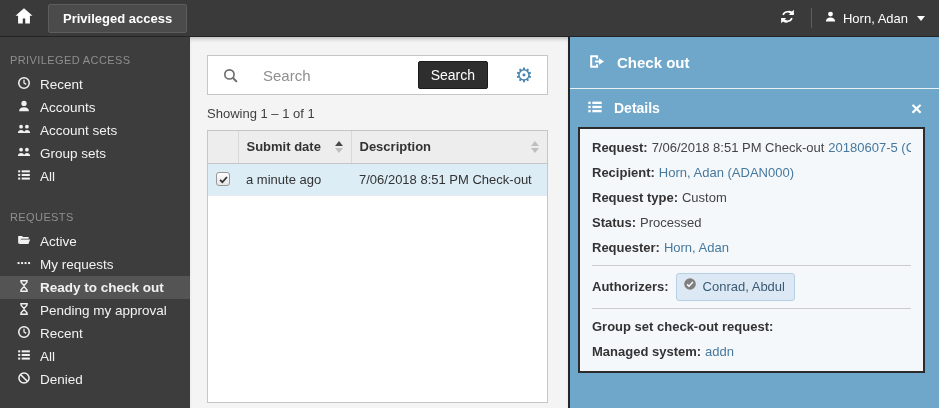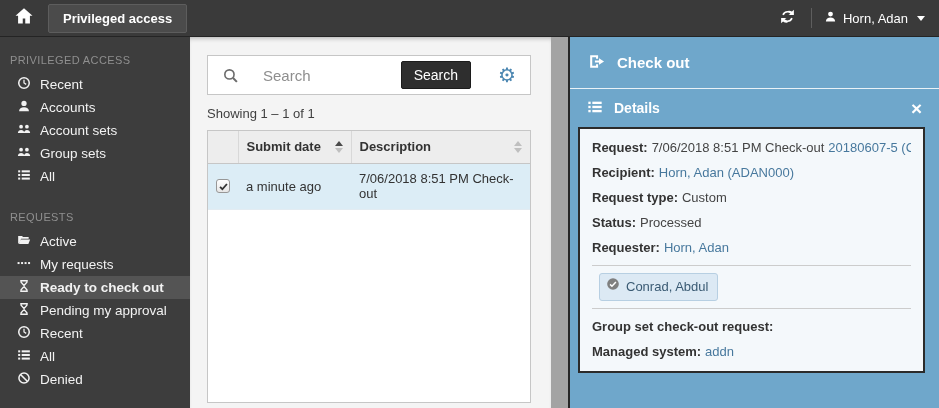--- a/index.html
+++ b/index.html
@@ -43,29 +43,29 @@
   .tablebox { background:#fff; border:1px solid #c6c6c6; flex:1; overflow:hidden; }
   table { width:100%; border-collapse:collapse; font-size:13px; color:#333; table-layout:fixed; }
   th { background:#ededed; border-bottom:1px solid #c6c6c6; border-right:1px solid #d8d8d8; height:32px; text-align:left; padding:0 8px; font-weight:600; }
   th:last-child { border-right:none; }
   th .th-inner { display:flex; align-items:center; }
   th .th-inner .th-label { flex:1; }
   .sorts { display:flex; flex-direction:column; align-items:center; gap:2px; margin-left:4px; }
   .tri-up { width:0; height:0; border-left:4px solid transparent; border-right:4px solid transparent; border-bottom:5px solid #bfbfbf; }
   .tri-down { width:0; height:0; border-left:4px solid transparent; border-right:4px solid transparent; border-top:5px solid #bfbfbf; }
   .sorts.active .tri-up { border-bottom-color:#4a4a4a; }
-  td { height:46px; padding:0 8px; border-bottom:1px solid #e3ecf2; }
+  td { height:32px; padding:0 8px; border-bottom:1px solid #e3ecf2; }
   tr.selected td { background:#dcedf6; }
   .col-check { width:30px; }
   .col-date { width:113px; }
   .checkbox { width:14px; height:14px; margin:0 auto; border:1px solid #979797; border-radius:3px; background:linear-gradient(#fefefe,#e6e6e6); display:flex; align-items:center; justify-content:center; cursor:pointer; }
   .checkbox svg { width:11px; height:11px; }
 
   
-  .panel { width:371px; flex:0 0 371px; background:#6fa7cb; border-left:2px solid #262626; display:flex; flex-direction:column; overflow:hidden;margin-left:17px; }
+  .panel { width:371px; flex:0 0 371px; background:#6fa7cb; border-left:2px solid #262626; display:flex; flex-direction:column; overflow:hidden; }
   .panel-header { height:52px; flex:0 0 52px; display:flex; align-items:center; gap:11px; padding:0 17px; color:#fff; font-size:15px; font-weight:bold; border-bottom:1px solid rgba(255,255,255,.85); }
   .panel-header svg { width:19px; height:19px; }
   .details-bar { height:38px; flex:0 0 38px; display:flex; align-items:center; gap:11px; padding:0 17px; color:#fff; font-size:14px; font-weight:bold; }
   .details-bar svg { width:16px; height:16px; }
   .close-x { margin-left:auto; font-size:19px; font-weight:bold; line-height:1; cursor:pointer; }
   .details-box { margin:0 14px 0 8px; background:#f4f8fb; border:2px solid #2b2b2b; padding:6px 12px 7px 12px; font-size:13px; color:#444; overflow:hidden; }
   .drow { line-height:25px; white-space:nowrap; overflow:hidden; }
   .drow .lbl { font-weight:bold; color:#333; }
   .drow span + span { margin-left:4px; }
   .link { color:#47789d; cursor:pointer; }
@@ -314,20 +314,21 @@
         <div class="drow">
           <span class="lbl">Status:</span><span>Processed</span>
         </div>
         <div class="drow">
           <span class="lbl">Requester:</span><span class="link">Horn, Adan</span>
         </div>
 
         <hr class="sep">
 
         <div class="auth-row">
+          <span class="lbl">Authorizers:</span>
           <span class="badge">
             <span>
               <svg viewBox="0 0 24 24">
                   <circle cx="12" cy="12" r="10" fill="#7f7f7f"></circle>
                   <path d="M7 12.7l3.2 3.1L17 8.6" fill="none" stroke="#fff" stroke-width="2.6"></path>
                 </svg>
             </span>
             <span>Conrad, Abdul</span>
           </span>
         </div>

